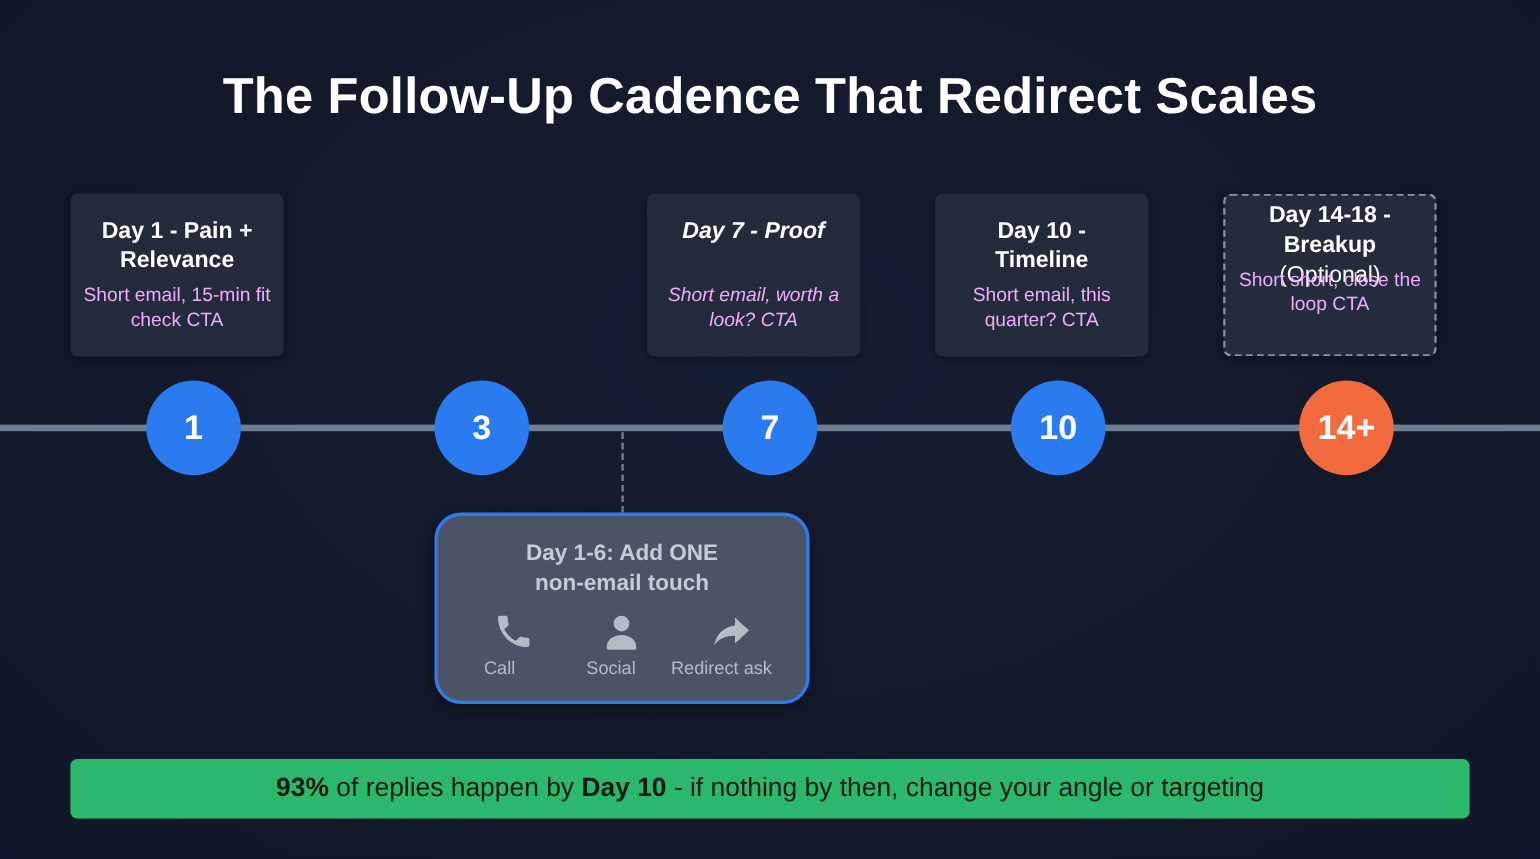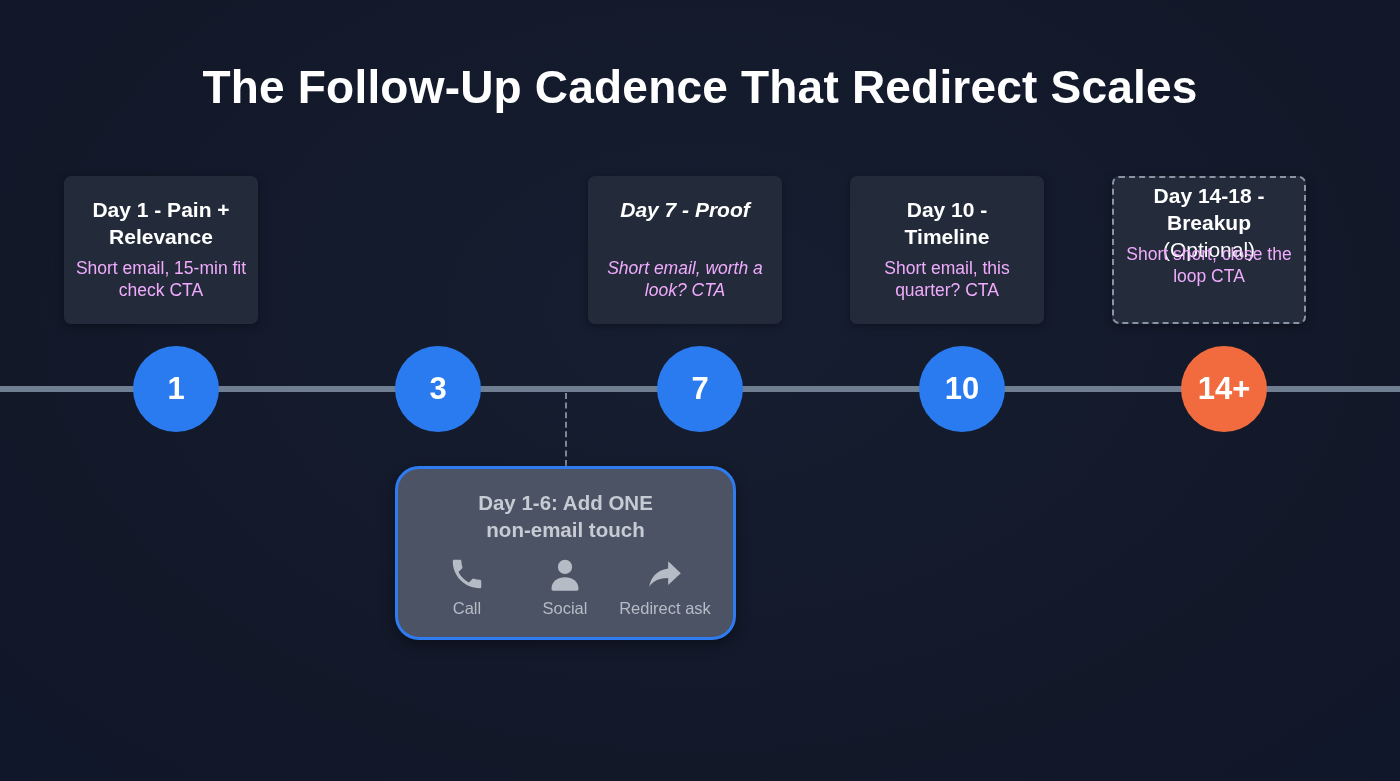--- a/index.html
+++ b/index.html
@@ -58,21 +58,21 @@
       text-align: center;
     }
     .callout-title {
       color: #c7ccd4; font-weight: bold; font-size: 20.5px; line-height: 27px;
       margin-top: 20px;
     }
     .touch-row {
       position: absolute; top: 86px; left: 0; width: 100%; height: 70px;
     }
     .touch {
-      position: absolute; top: 0; text-align: center;
+      position: absolute; top: 0; text-align: left;
     }
     .touch svg { display: block; margin: 0 auto; }
     .touch-label { color: #b6bcc6; font-size: 16.5px; margin-top: 6px; white-space: nowrap; }
     .banner {
       position: absolute; left: 64px; top: 690px; width: 1272px; height: 54px;
       background: #2cb86a; border-radius: 6px;
       display: flex; align-items: center; justify-content: center;
       color: #0f1a14; font-size: 24px;
     }
     .banner b { font-weight: bold; }
@@ -144,14 +144,19 @@
       </div>
       <div class="touch" style="left:212px; width:110px;">
         <svg width="40" height="38" viewBox="0 0 24 24">
           <path fill="#b6bcc6" d="M14 4l8 7.5-8 7.5v-4.5c-5.5 0-9.2 1.7-12 5.5 1.1-5.4 4.4-10.3 12-11.4V4z"></path>
         </svg>
         <div class="touch-label">Redirect ask</div>
       </div>
     </div>
   </div>
 
+  <div class="banner">
+    <span>
+      <b>93%</b><span> of replies happen by </span><b>Day 10</b><span> - if nothing by then, change your angle or targeting</span>
+    </span>
+  </div>
 
 </div>
 
 </body></html>

